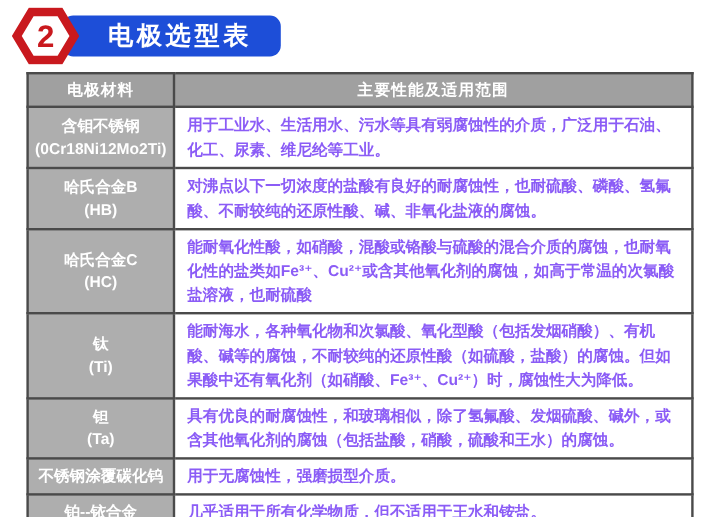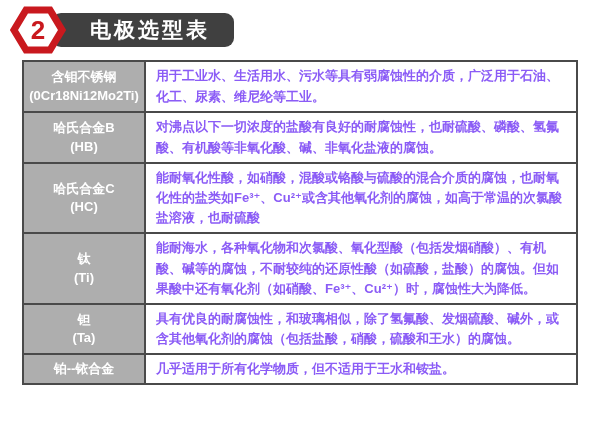--- a/index.html
+++ b/index.html
@@ -13,21 +13,21 @@
   
   .page-header{
     position:absolute;top:6px;left:10px;
     display:flex;align-items:center;
   }
   .hex-badge{display:block;position:relative;z-index:2;}
   .title-pill{
     position:relative;z-index:1;
     margin-left:-14px;
     height:34px;
-    background:#404040;
+    background:#1d4ed8;
     border-radius:9px;
     display:flex;align-items:center;justify-content:center;
     padding:0 24px 0 38px;
     color:#ffffff;
     font-size:21px;font-weight:bold;
     letter-spacing:3px;
     min-width:120px;
   }
   
   .table-wrap{
@@ -87,35 +87,39 @@
   <div class="title-pill">电极选型表</div>
 </div>
 
 <div class="table-wrap">
   <table class="sel-table">
     <colgroup>
         <col class="c-material">
         <col>
       </colgroup>
     <tbody>
+        <tr>
+      <th>电极材料</th>
+      <th>主要性能及适用范围</th>
+    </tr>
 
     <tr class="h-r1">
       <td class="material">
         <div>含钼不锈钢</div>
         <div>(0Cr18Ni12Mo2Ti)</div>
       </td>
       <td class="desc">用于工业水、生活用水、污水等具有弱腐蚀性的介质，广泛用于石油、化工、尿素、维尼纶等工业。</td>
     </tr>
 
     <tr class="h-r2">
       <td class="material">
         <div>哈氏合金B</div>
         <div>(HB)</div>
       </td>
-      <td class="desc">对沸点以下一切浓度的盐酸有良好的耐腐蚀性，也耐硫酸、磷酸、氢氟酸、有机酸等非氧化酸、碱、非氧化盐液的腐蚀。</td>
+      <td class="desc">对沸点以下一切浓度的盐酸有良好的耐腐蚀性，也耐硫酸、磷酸、氢氟酸、不耐较纯的还原性酸、碱、非氧化盐液的腐蚀。</td>
     </tr>
 
     <tr class="h-r3">
       <td class="material">
         <div>哈氏合金C</div>
         <div>(HC)</div>
       </td>
       <td class="desc">能耐氧化性酸，如硝酸，混酸或铬酸与硫酸的混合介质的腐蚀，也耐氧化性的盐类如Fe³⁺、Cu²⁺或含其他氧化剂的腐蚀，如高于常温的次氯酸盐溶液，也耐硫酸</td>
     </tr>
 
@@ -128,20 +132,27 @@
     </tr>
 
     <tr class="h-r5">
       <td class="material">
         <div>钽</div>
         <div>(Ta)</div>
       </td>
       <td class="desc">具有优良的耐腐蚀性，和玻璃相似，除了氢氟酸、发烟硫酸、碱外，或含其他氧化剂的腐蚀（包括盐酸，硝酸，硫酸和王水）的腐蚀。</td>
     </tr>
 
+    <tr class="h-r6">
+      <td class="material">
+        <div>不锈钢涂覆碳化钨</div>
+        <div></div>
+      </td>
+      <td class="desc">用于无腐蚀性，强磨损型介质。</td>
+    </tr>
 
     <tr class="h-r7">
       <td class="material">
         <div>铂--铱合金</div>
         <div></div>
       </td>
       <td class="desc">几乎适用于所有化学物质，但不适用于王水和铵盐。</td>
     </tr>
   </tbody>
     </table>

